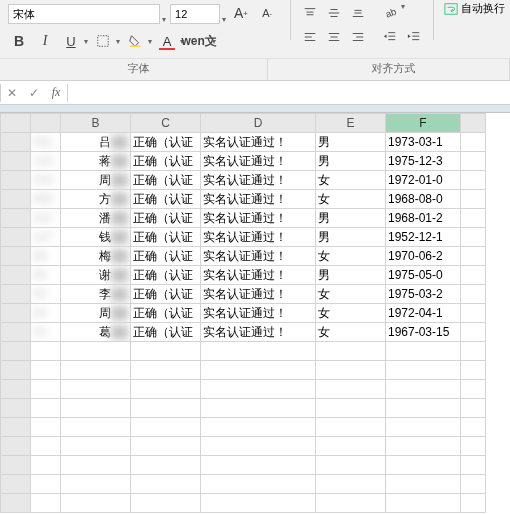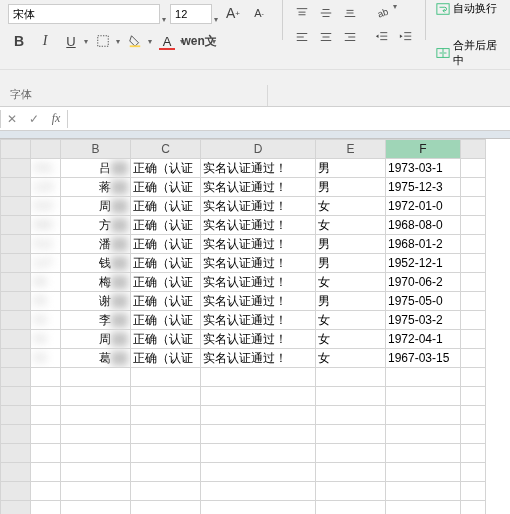--- a/index.html
+++ b/index.html
@@ -2,24 +2,24 @@
 <html><head>
 <meta charset="utf-8">
 <style>
   * { box-sizing: border-box; margin: 0; padding: 0; }
   body { font-family: "Microsoft YaHei", Arial, sans-serif; font-size: 12px; background: #fff; overflow: hidden; width: 510px; height: 514px; }
   
   .ribbon { background: #f1f1f1; border-bottom: 1px solid #d0d0d0; }
   .ribbon-row1 { display: flex; align-items: flex-end; padding: 2px 4px; gap: 4px; height: 24px; }
   .ribbon-row2 { display: flex; align-items: center; padding: 2px 4px; gap: 4px; height: 30px; }
   .ribbon-groups { display: flex; border-top: 1px solid #e0e0e0; }
-  .ribbon-group-label { font-size: 11px; color: #666; padding: 2px 0 4px 10px; flex: 1; border-right: 1px solid #d8d8d8; margin-top: 15px; }
+  .ribbon-group-label { text-align: center; font-size: 11px; color: #666; padding: 2px 0 4px 10px; flex: 1; border-right: 1px solid #d8d8d8; }
   
   .font-select { border: 1px solid #ccc; background: #fff; height: 20px; padding: 0 4px; font-size: 11px; min-width: 60px; }
-  .size-select { border: 1px solid #ccc; background: #fff; height: 20px; padding: 0 4px; font-size: 11px; width: 42px; }
+  .size-select { border: 1px solid #ccc; background: #fff; height: 20px; padding: 0 4px; font-size: 11px; width: 50px; }
   .rib-btn { display: inline-flex; align-items: center; justify-content: center; width: 22px; height: 22px; cursor: pointer; color: #444; font-size: 13px; }
   .rib-btn.bold { font-weight: bold; font-size: 14px; }
   .rib-btn.italic { font-style: italic; font-family: serif; font-size: 14px; }
   .rib-btn.underline { text-decoration: underline; font-size: 13px; }
   .rib-btn svg { width: 14px; height: 14px; }
   .dd-arrow { font-size: 8px; color: #666; margin-left: -2px; cursor: pointer; }
   .sep { width: 1px; background: #d0d0d0; height: 40px; margin: 0 4px; align-self: stretch; }
   .font-group { display: flex; flex-direction: column; }
   .align-group { display: flex; flex-direction: column; gap: 2px; }
   .align-row { display: flex; gap: 2px; }
@@ -167,32 +167,25 @@
     </div>
     <div class="sep"></div>
     <div class="right-group">
       <div class="right-item">
         <svg viewBox="0 0 16 16">
             <rect x="1" y="2" width="14" height="12" fill="none" stroke="#3b7"></rect>
             <path d="M4 6 h6 a2 2 0 0 1 0 4 h-2 m0 0 l2 -2 m-2 2 l2 2" fill="none" stroke="#3b7"></path>
           </svg>
         <span>自动换行</span>
       </div>
-      <div class="right-item">
-        <svg viewBox="0 0 16 16">
-            <rect x="1" y="3" width="14" height="10" fill="none" stroke="#3b7"></rect>
-            <line x1="8" y1="3" x2="8" y2="13" stroke="#3b7"></line>
-            <path d="M4 8 h3 M9 8 h3" stroke="#3b7"></path>
-          </svg>
-        <span>合并后居中</span>
-      </div>
     </div>
   </div>
   <div class="ribbon-groups">
     <div class="ribbon-group-label" style="flex:0 0 268px;">字体</div>
+    <div class="ribbon-group-label" style="flex:1;">对齐方式</div>
   </div>
 </div>
 
 <div class="formula-bar">
   <div class="fb-sep"></div>
   <span class="fb-btn">✕</span>
   <span class="fb-btn">✓</span>
   <span class="fb-btn fb-fx">fx</span>
   <div class="fb-sep"></div>
   <input class="fb-input" value="" style="">

